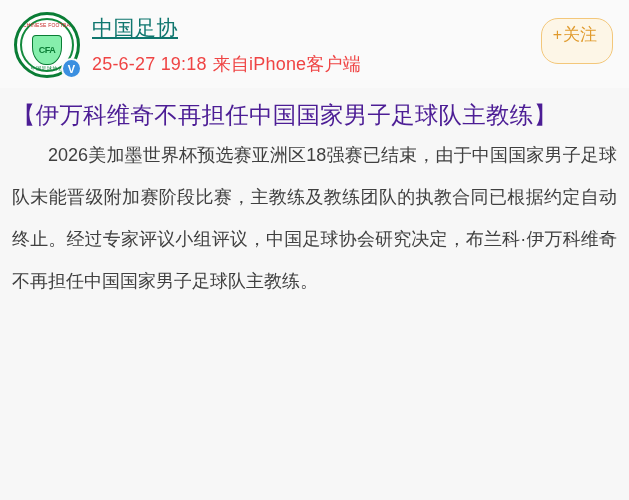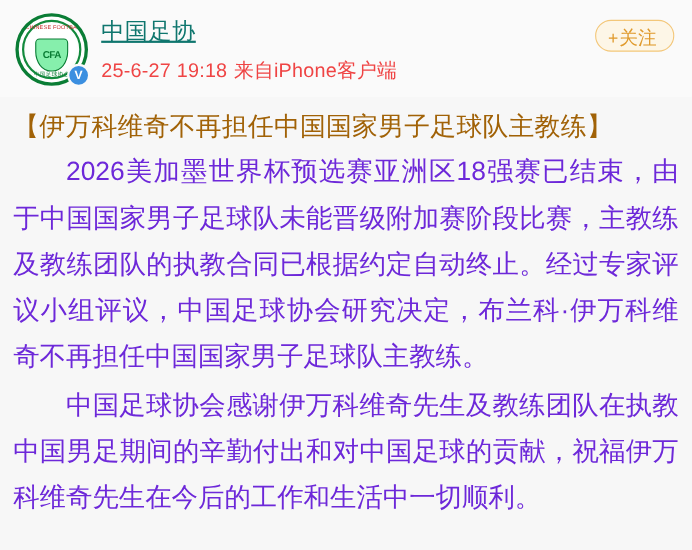--- a/index.html
+++ b/index.html
@@ -113,21 +113,21 @@
     left: 92px; top: 52px;
     font-size: 18px;
     color: #ef4444;
     letter-spacing: 0.2px;
     white-space: nowrap;
   }
   .meta .src { margin-left: 6px; }
   .follow-btn {
     position: absolute;
     right: 16px; top: 18px;
-    height: 29px;
+    height: 46px;
     padding: 0 15px 0 11px;
     border: 1px solid #f3c77a;
     border-radius: 17px;
     background: #fdf6e7;
     color: #e09a2c;
     font-size: 17px;
     line-height: 31px;
     white-space: nowrap;
     cursor: pointer;
   }
@@ -137,28 +137,28 @@
   }
 
   
   .body {
     position: relative;
     padding: 10px 12px 0 12px;
     background: #f7f7f7;
   }
   .post-title {
     font-size: 23.5px;
-    color: #a16207;
+    color: #4c1d95;
     letter-spacing: 0.2px;
     line-height: 34px;
     white-space: nowrap;
   }
   .para {
-    font-size: 24px;
-    color: #6d28d9;
+    font-size: 18px;
+    color: #404040;
     line-height: 42px;
     text-align: justify;
     text-justify: inter-character;
     text-indent: 2em;
     margin: 4px 0 0 0;
     letter-spacing: 0px;
   }
   .para:last-of-type { margin-top: 2px; }
 
   
@@ -209,17 +209,16 @@
     </div>
 
     <div class="follow-btn">
       <span class="plus">+</span><span>关注</span>
     </div>
   </div>
 
   <div class="body">
     <div class="post-title">【伊万科维奇不再担任中国国家男子足球队主教练】</div>
     <p class="para">2026美加墨世界杯预选赛亚洲区18强赛已结束，由于中国国家男子足球队未能晋级附加赛阶段比赛，主教练及教练团队的执教合同已根据约定自动终止。经过专家评议小组评议，中国足球协会研究决定，布兰科·伊万科维奇不再担任中国国家男子足球队主教练。</p>
-    <p class="para">中国足球协会感谢伊万科维奇先生及教练团队在执教中国男足期间的辛勤付出和对中国足球的贡献，祝福伊万科维奇先生在今后的工作和生活中一切顺利。</p>
   </div>
 
 
 </div>
 
 </body></html>

